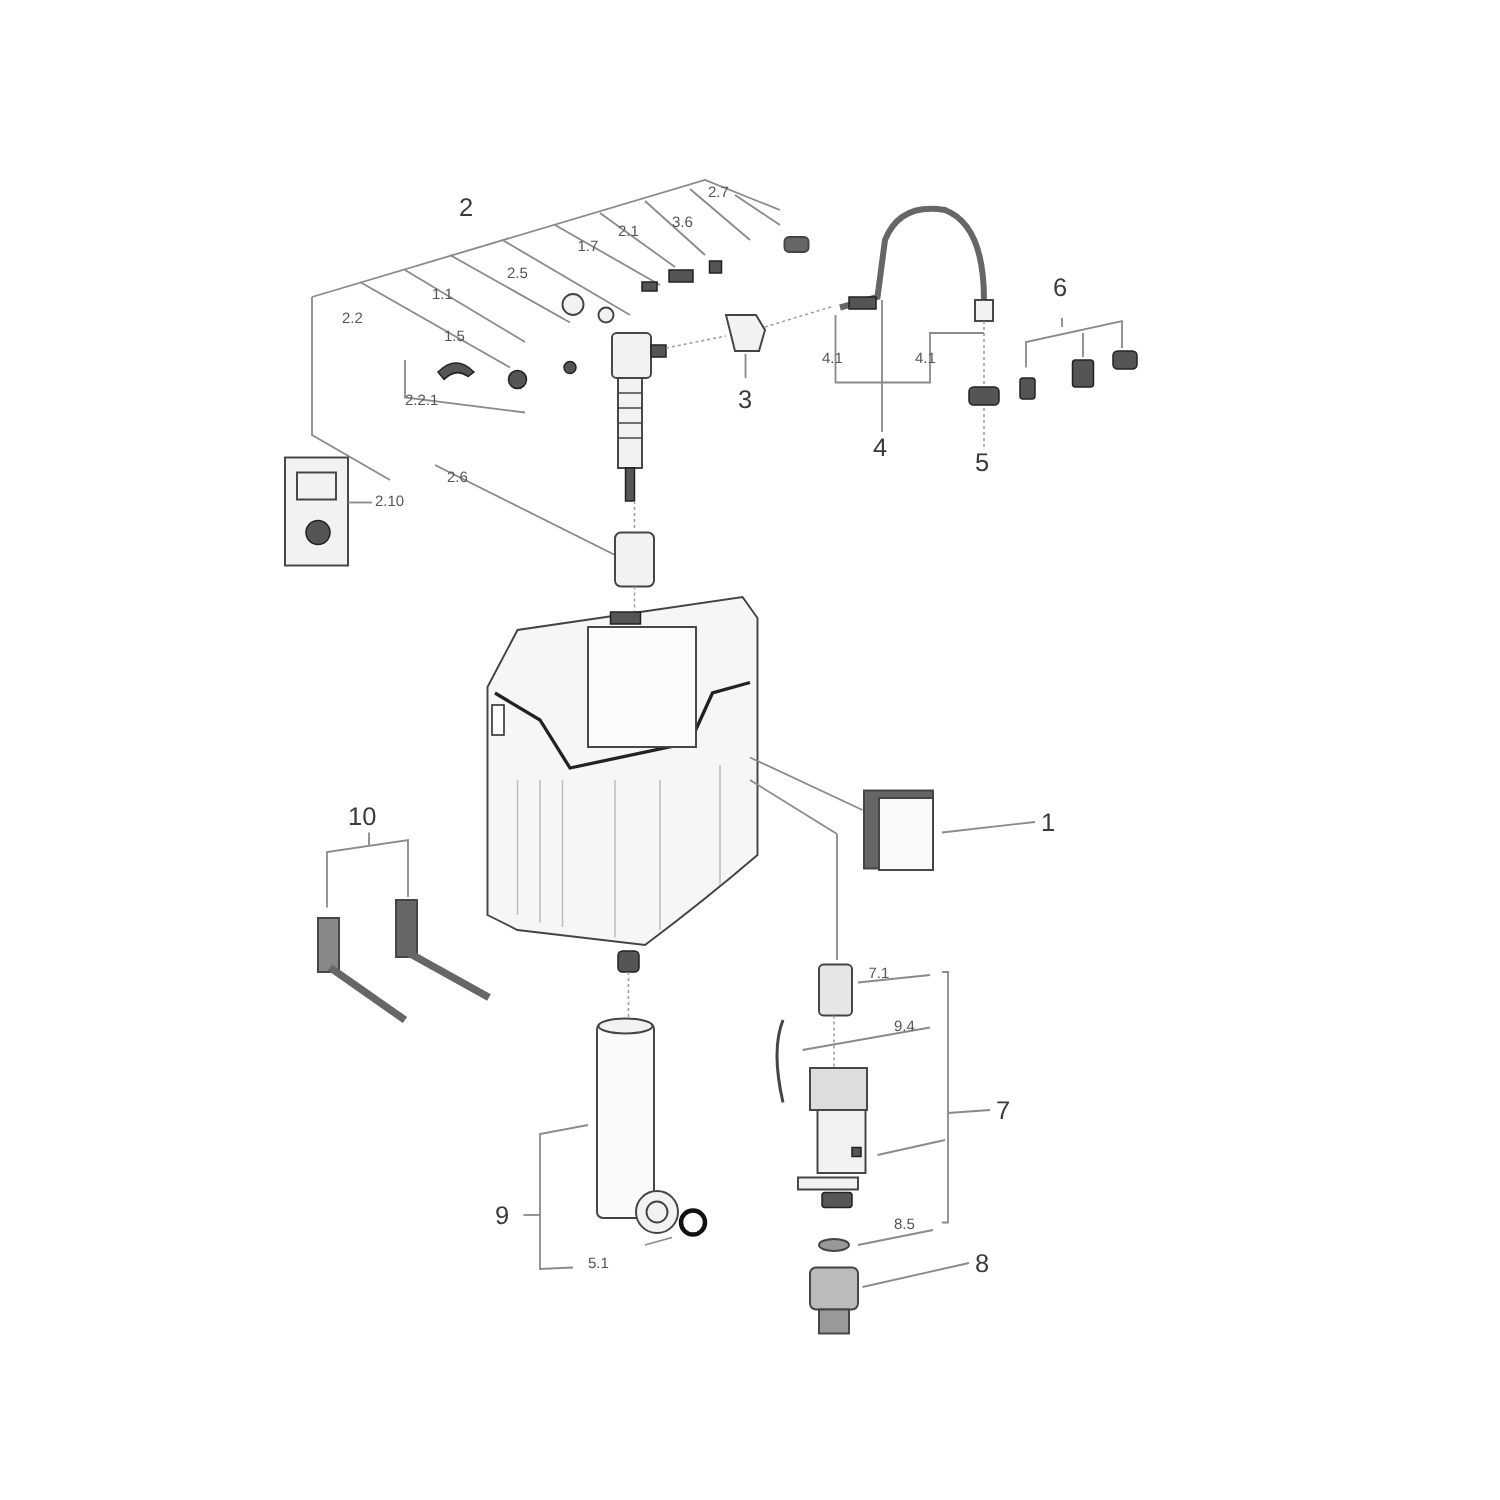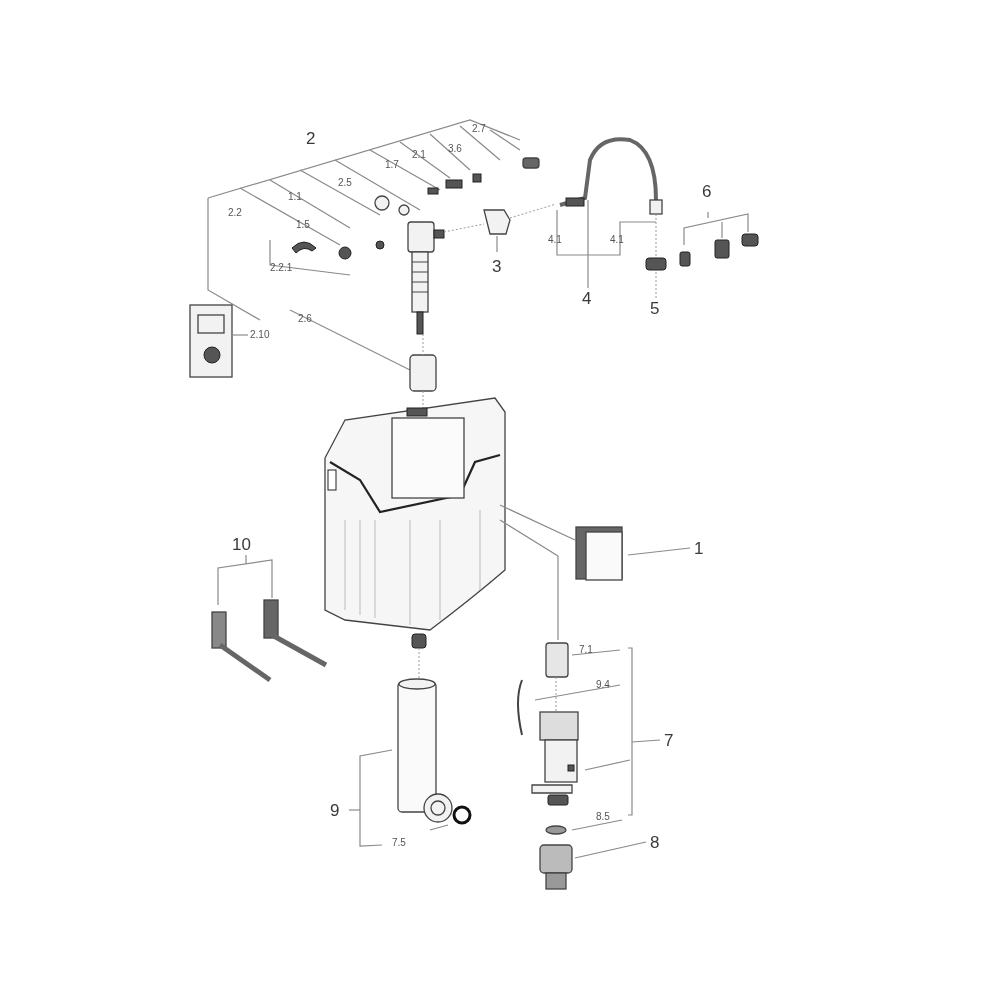--- a/index.html
+++ b/index.html
@@ -187,14 +187,14 @@
   <span class="lbl big" style="left:650px;top:300px">5</span>
   <span class="lbl big" style="left:702px;top:183px">6</span>
   <span class="lbl big" style="left:694px;top:540px">1</span>
   <span class="lbl big" style="left:232px;top:536px">10</span>
   <span class="lbl small" style="left:579px;top:645px">7.1</span>
   <span class="lbl small" style="left:596px;top:680px">9.4</span>
   <span class="lbl big" style="left:664px;top:732px">7</span>
   <span class="lbl small" style="left:596px;top:812px">8.5</span>
   <span class="lbl big" style="left:650px;top:834px">8</span>
   <span class="lbl big" style="left:330px;top:802px">9</span>
-  <span class="lbl small" style="left:392px;top:838px">7.5</span>
+  <span class="lbl small" style="left:392px;top:838px">5.1</span>
 </div>
 
 </body></html>

